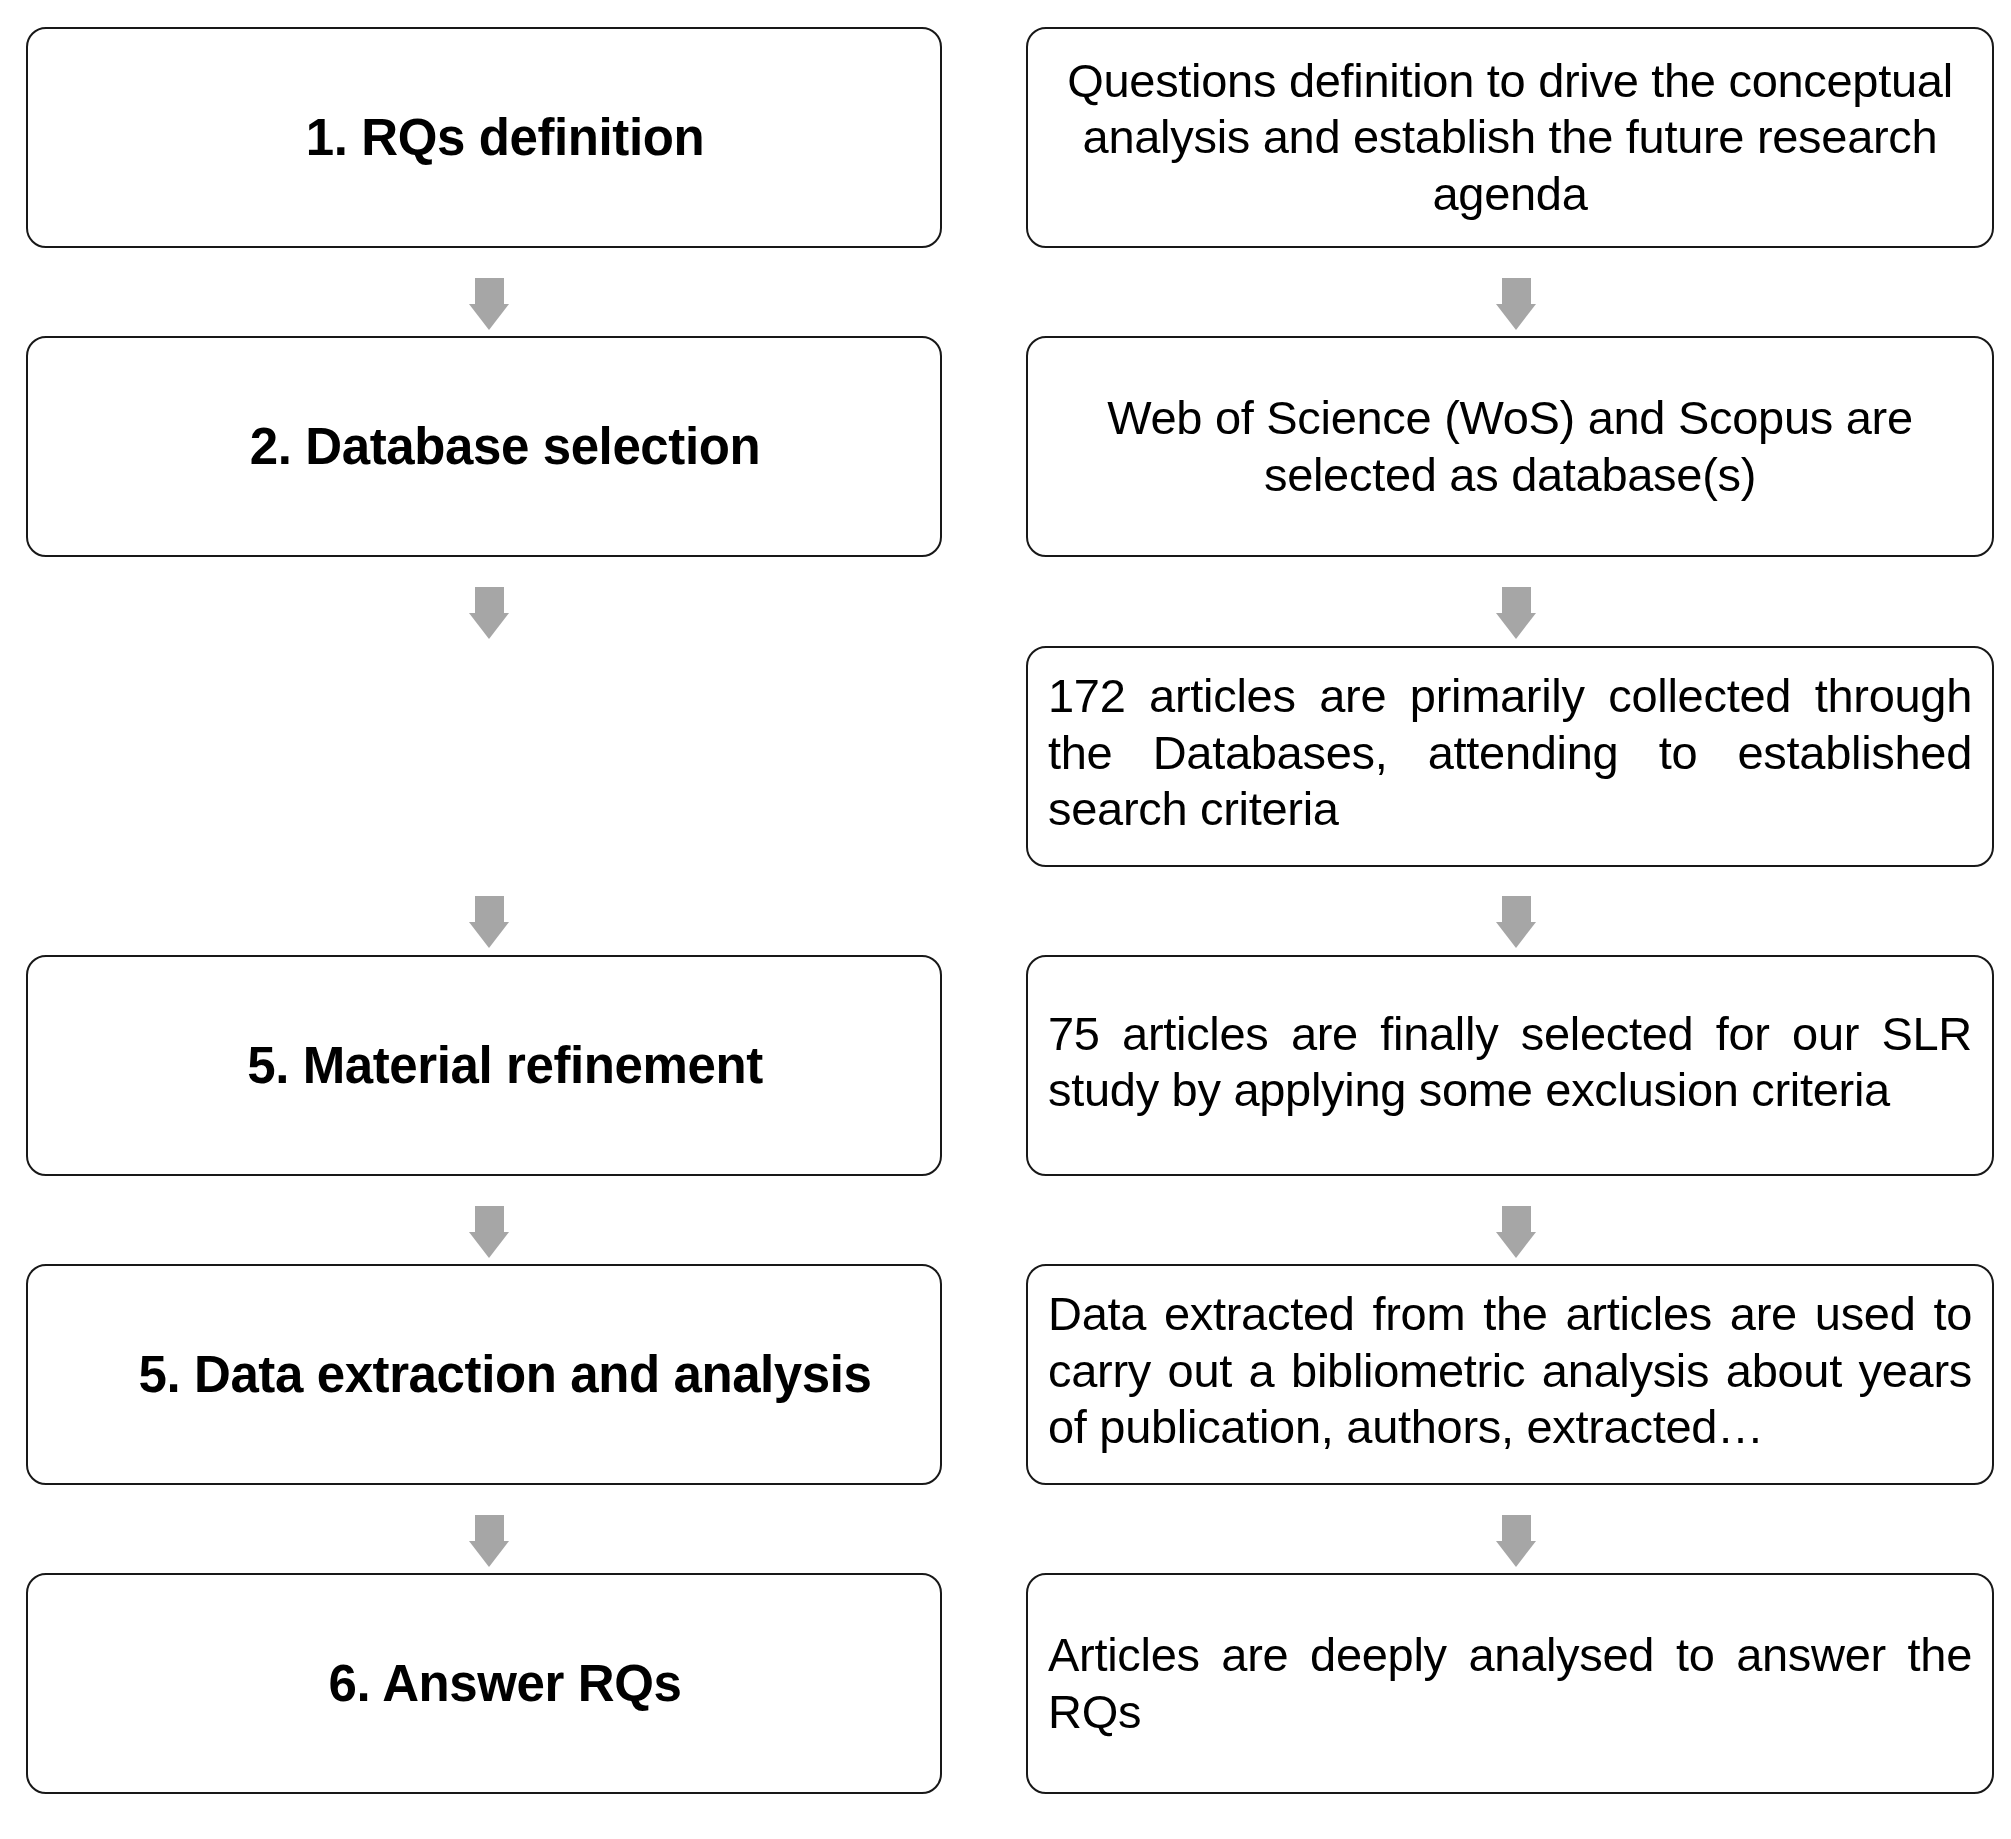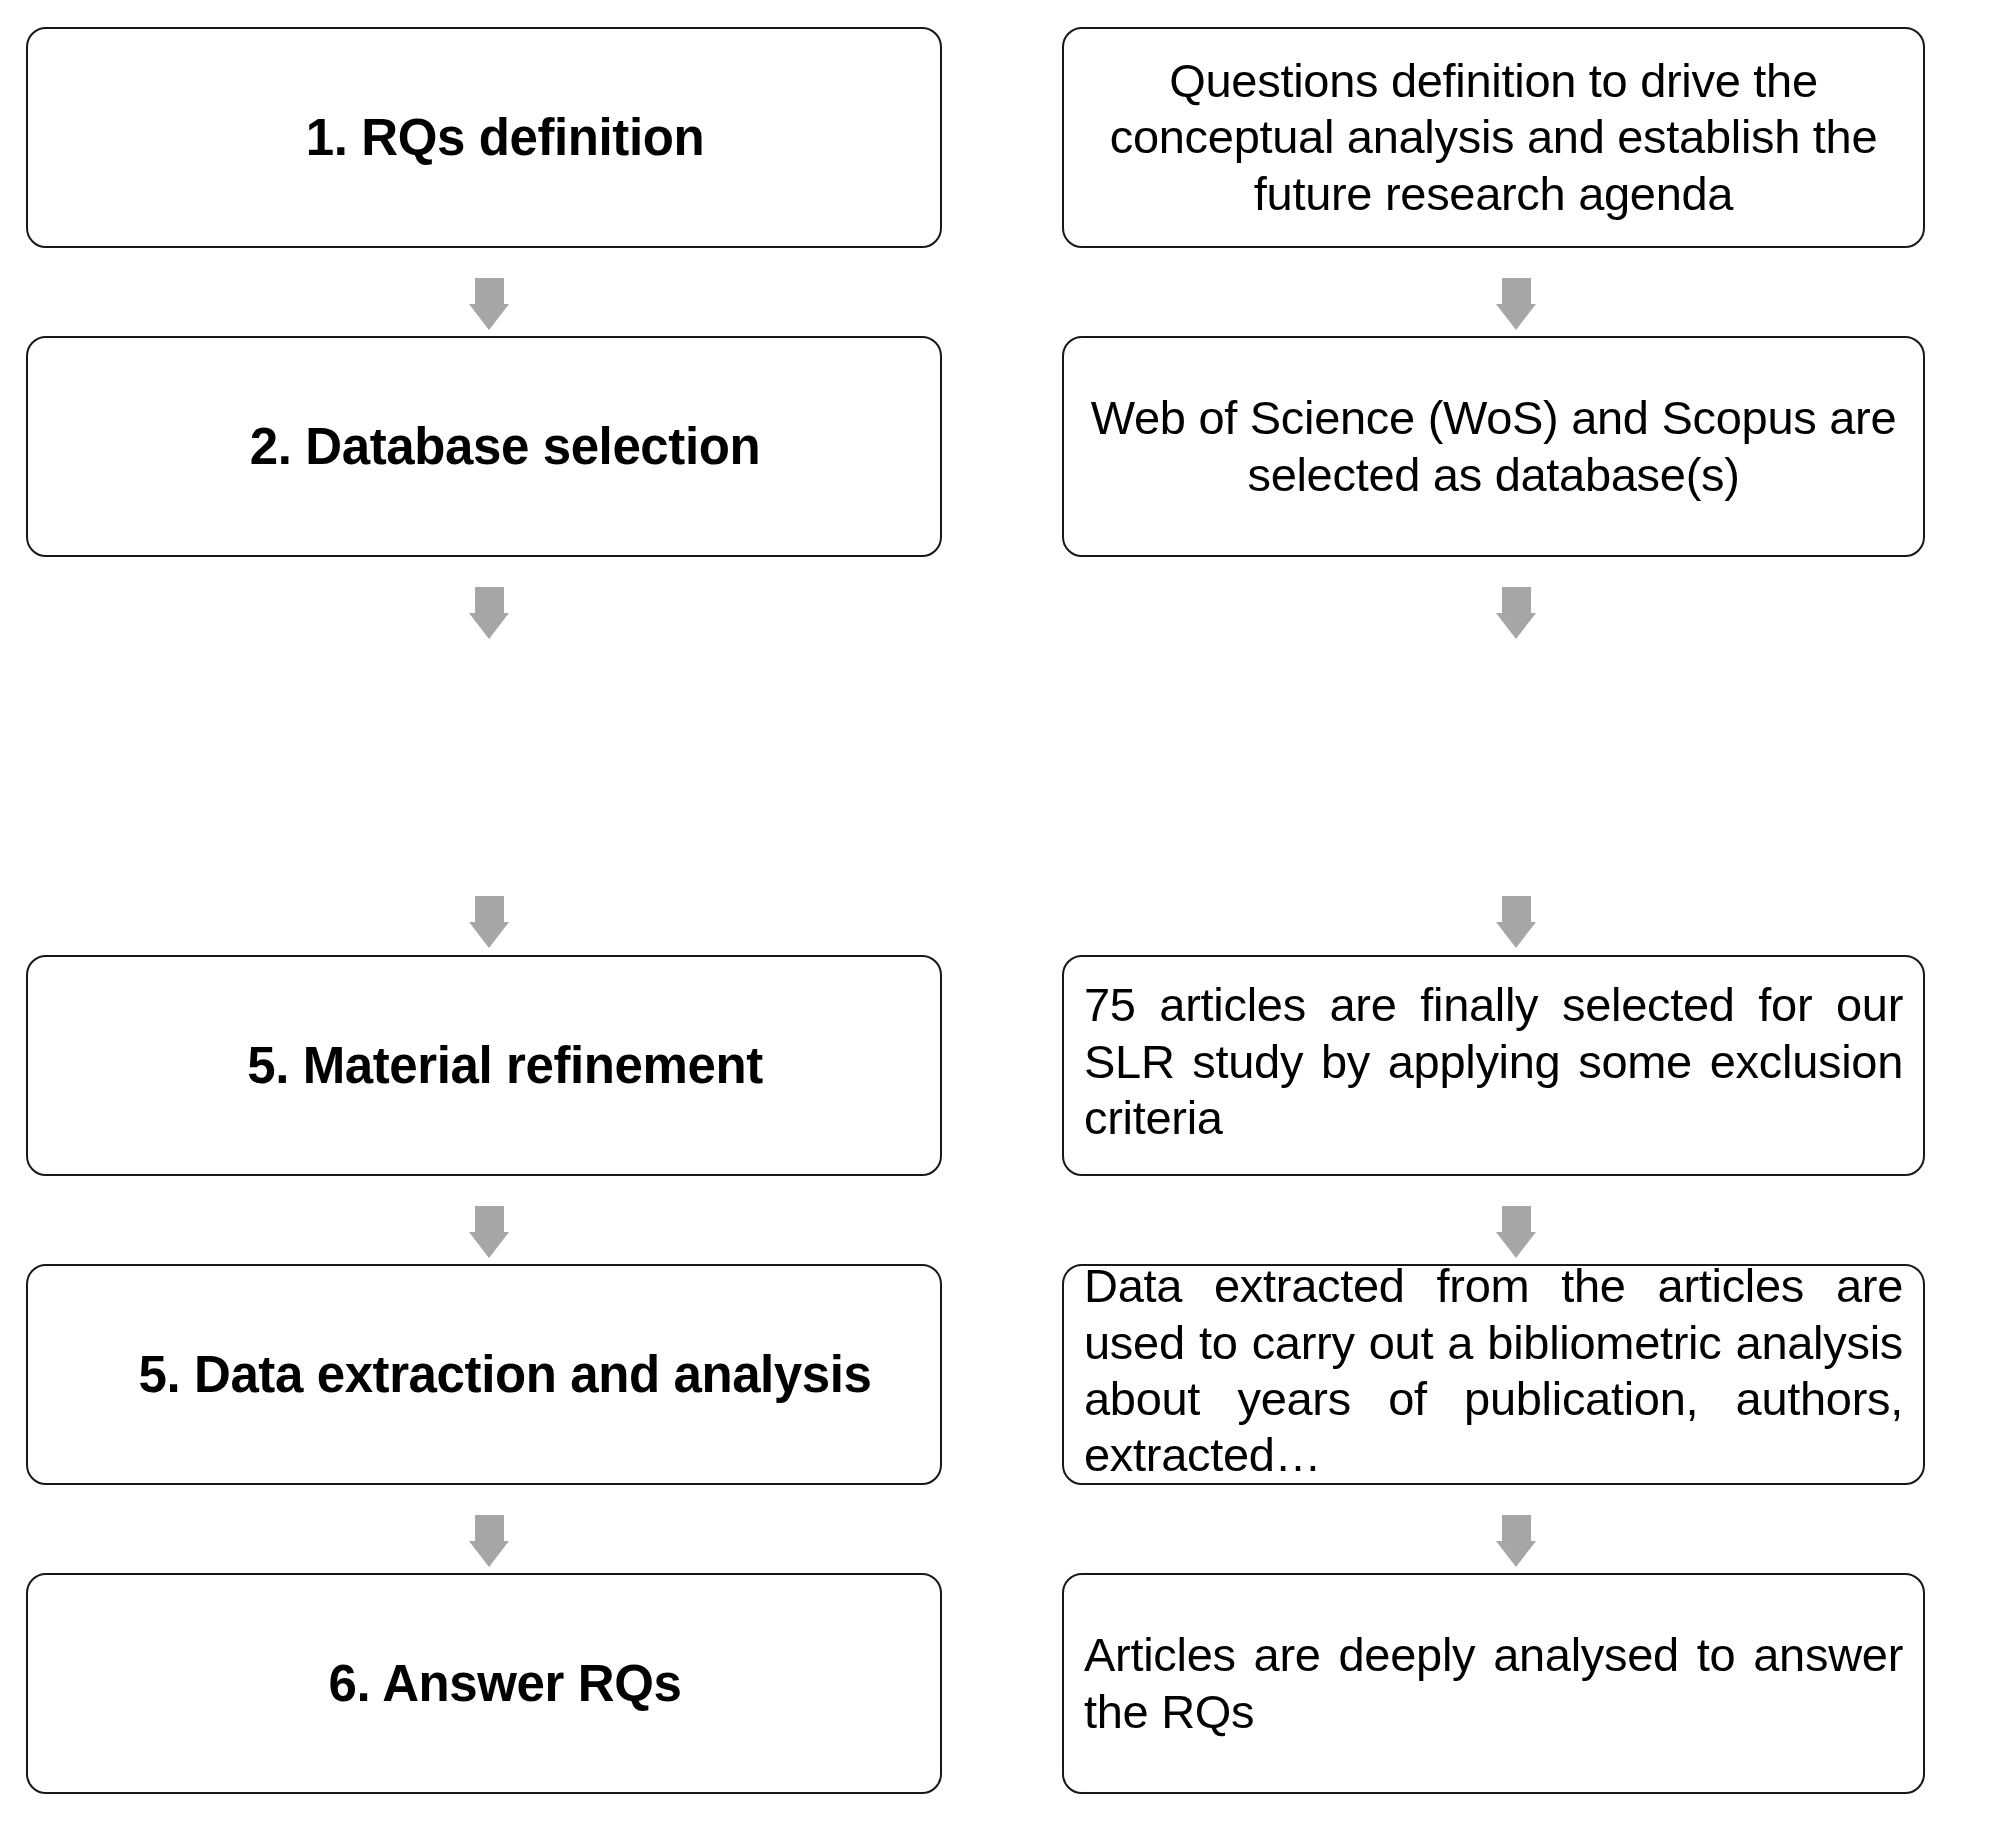--- a/index.html
+++ b/index.html
@@ -42,22 +42,22 @@
   }
 
   .node.left {
     left: 25.5px;
     width: 916px;
     justify-content: center;
     padding-left: 43px;
   }
 
   .node.right {
-    left: 1062px;
-    width: 863px;
+    left: 1026px;
+    width: 968px;
   }
 
   .node-text {
     display: block;
     width: 100%;
     color: #000000;
     line-height: 1.20;
     font-stretch: condensed;
   }
 
@@ -155,20 +155,23 @@
   <div class="connector" style="left:469px; top:587px;">
     <span class="shaft"></span>
     <span class="head"></span>
   </div>
   <div class="connector" style="left:1496px; top:587px;">
     <span class="shaft"></span>
     <span class="head"></span>
   </div>
 
   <div class="flow-row" style="top:646px;">
+    <div class="node right">
+      <span class="node-text align-justify shift-up">172 articles are primarily collected through the Databases, attending to established search criteria</span>
+    </div>
   </div>
 
   <div class="connector" style="left:469px; top:896px;">
     <span class="shaft"></span>
     <span class="head"></span>
   </div>
   <div class="connector" style="left:1496px; top:896px;">
     <span class="shaft"></span>
     <span class="head"></span>
   </div>

